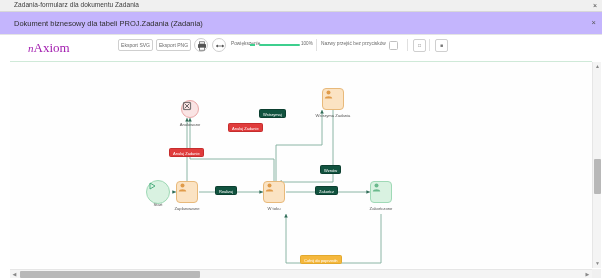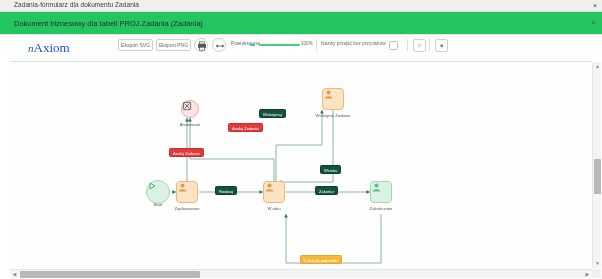--- a/index.html
+++ b/index.html
@@ -30,21 +30,21 @@
   .titlebar-close {
     position: absolute; right: 5px; top: 1px;
     font-size: 7px; color: #444; line-height: 10px;
     cursor: pointer;
   }
 
   
   .modal-header {
     position: absolute; left: 0; top: 12px;
     width: 602px; height: 23px;
-    background: #22c55e;
+    background: #c4b5fd;
     border-bottom: 1px solid #e4e4e4;
   }
   .modal-title {
     position: absolute; left: 14px; top: 7px;
     font-size: 7.5px; color: #2f2f2f; white-space: nowrap;
   }
   .modal-close {
     position: absolute; right: 6px; top: 6px;
     font-size: 7.5px; color: #555; cursor: pointer;
   }
@@ -58,21 +58,21 @@
 
   
   .toolbar {
     position: absolute; left: 10px; top: 0;
     width: 582px; height: 26px;
     background: #ffffff;
   }
   .logo {
     position: absolute; left: 18px; top: 5px;
     font-family: "Liberation Serif", serif;
-    font-size: 13px; color: #1d4ed8; white-space: nowrap;
+    font-size: 13px; color: #a21caf; white-space: nowrap;
   }
   .logo .n { font-style: italic; font-size: 11px; }
 
   .tb-btn {
     position: absolute; top: 4px; height: 12px;
     border: 1px solid #cfcfcf; border-radius: 2px;
     background: #fff; color: #6a6a6a;
     font-size: 5px; line-height: 10px; text-align: center;
     cursor: pointer; white-space: nowrap;
   }

